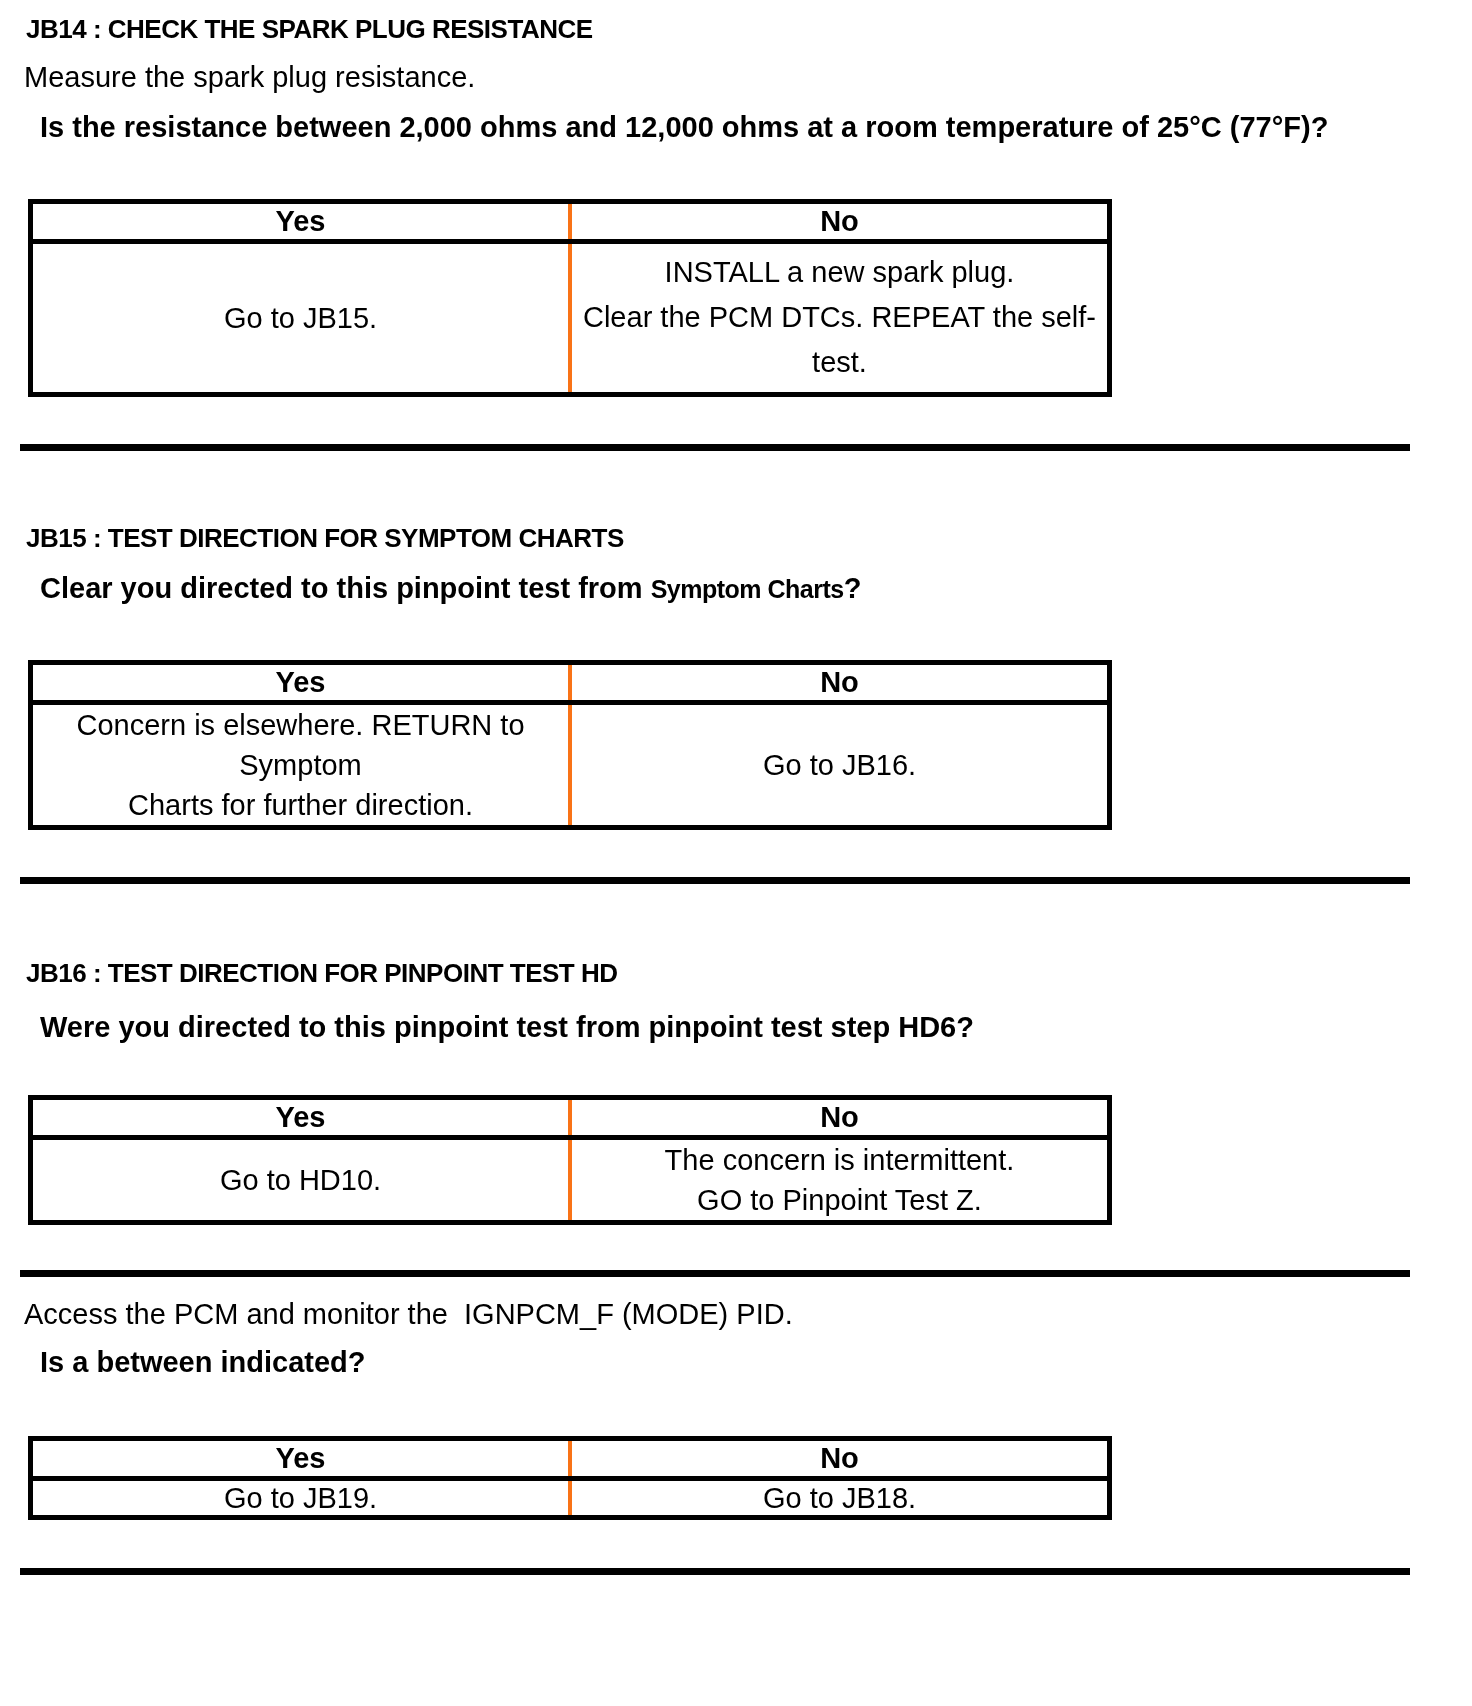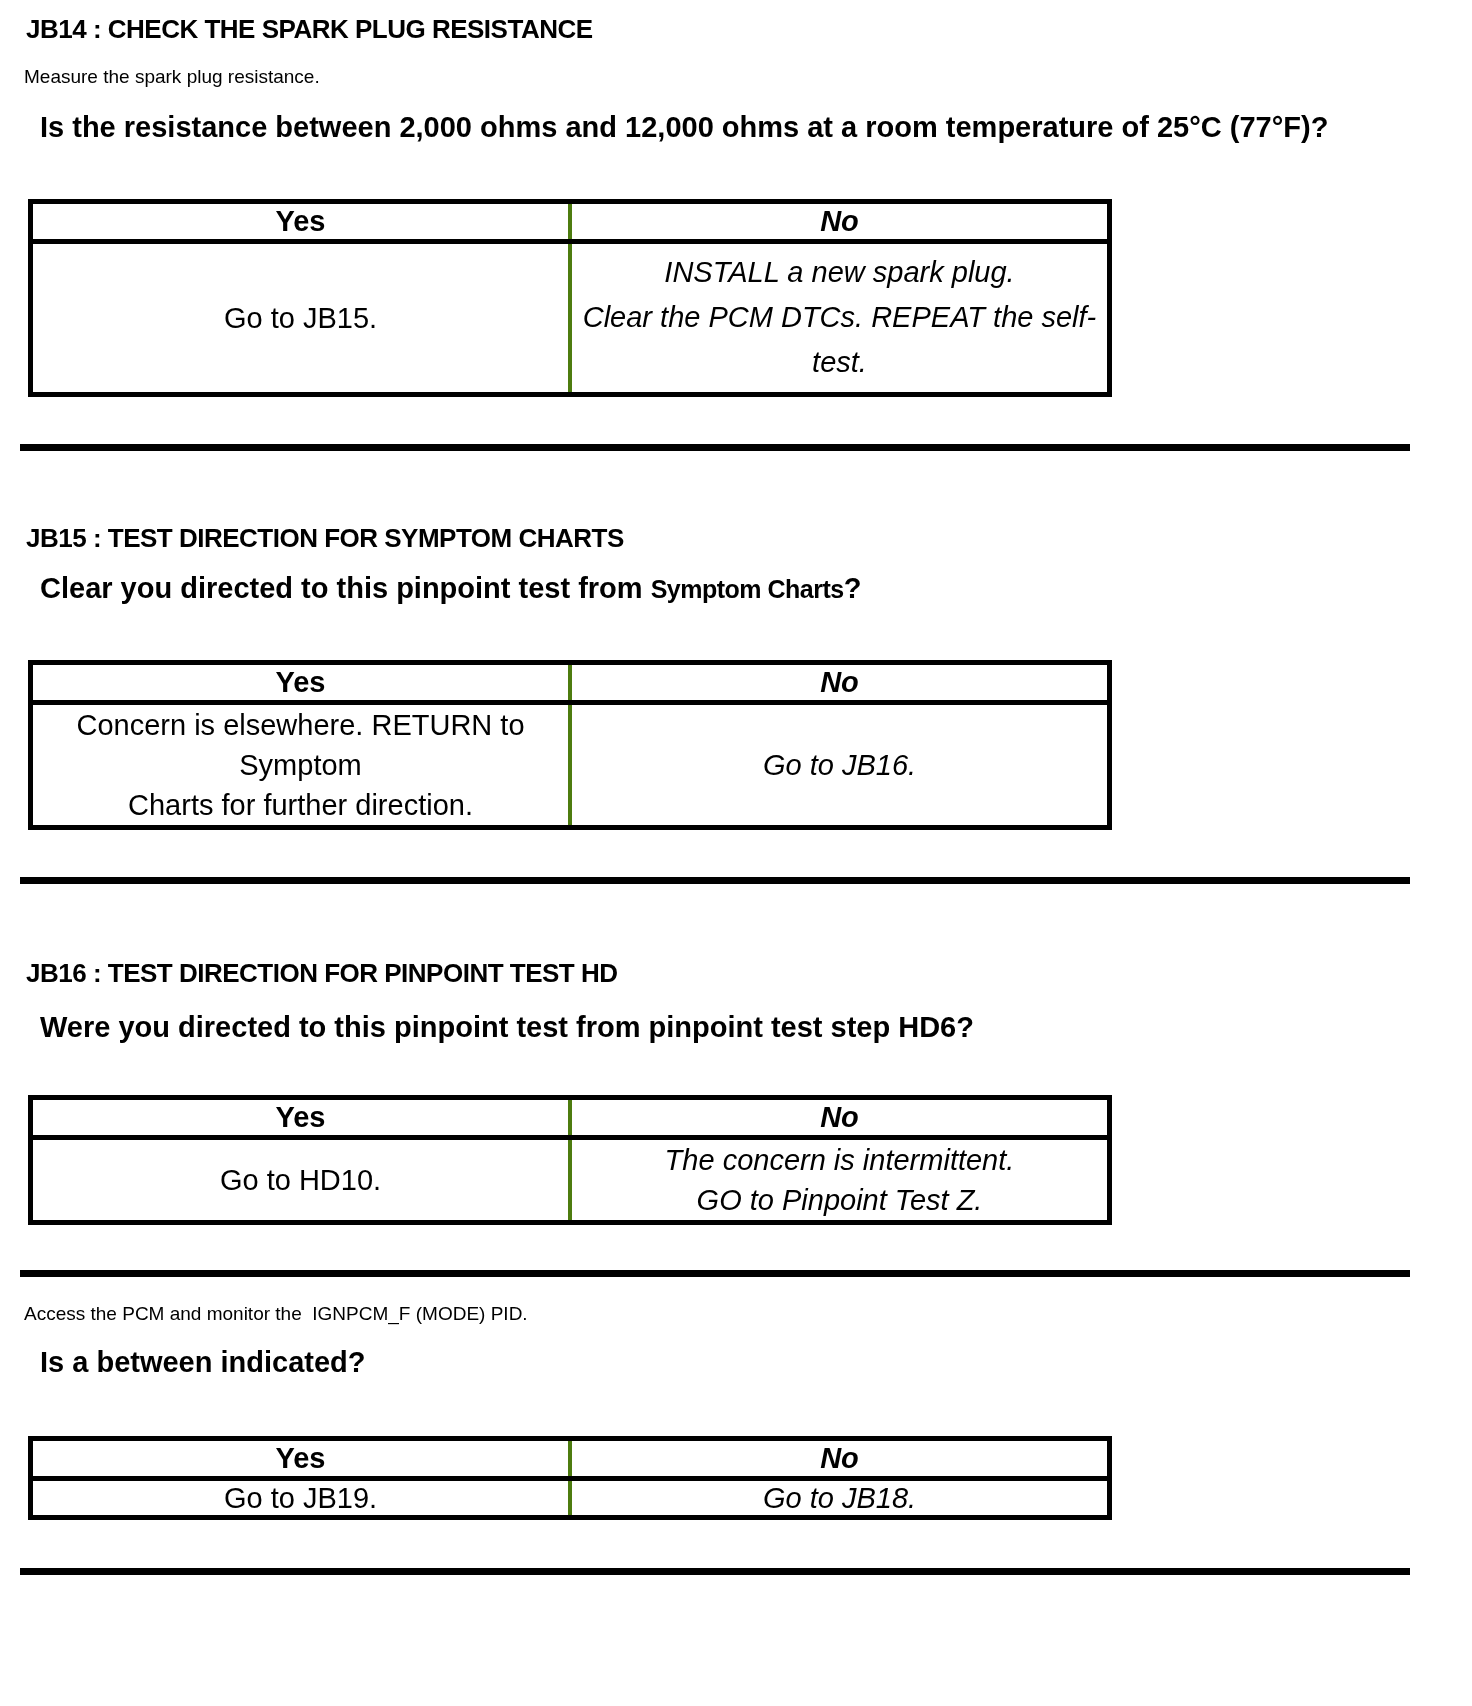--- a/index.html
+++ b/index.html
@@ -16,21 +16,21 @@
   .step { display: flow-root; }
 
   .step-title {
     font-weight: bold;
     font-size: 26px;
     line-height: 30px;
     letter-spacing: -0.5px;
     margin: 0 0 0 26px;
   }
   .body-text {
-    font-size: 19px;
+    font-size: 29px;
     line-height: 34px;
     margin: 16px 8px 0 24px;
     white-space: pre-wrap;
   }
   .question {
     font-weight: bold;
     font-size: 29px;
     line-height: 42px;
     margin: 12px 0 0 40px;
     max-width: 1372px;
@@ -49,21 +49,21 @@
     padding: 0;
     text-align: center;
     font-size: 29px;
   }
   .decision-table th {
     font-weight: bold;
     height: 40px;
     border-bottom: 5px solid #000;
     vertical-align: middle;
   }
-  .decision-table th.col-no, .decision-table td.col-no { border-left: 4px solid #4d7c0f; font-style: italic; }
+  .decision-table th.col-no, .decision-table td.col-no { border-left: 4px solid #f97316; }
   .decision-table td { vertical-align: middle; font-weight: normal; }
 
   .t-jb14 td { height: 153px; }
   .t-jb14 td.col-no { vertical-align: top; padding-top: 6px; }
   .t-jb14 td.col-no .action-line { line-height: 45px; }
   .t-jb15 td, .t-jb16 td { height: 77px; }
   .t-jb15 .action-line, .t-jb16 .action-line { line-height: 40px; }
   .t-jb17 td { height: 39px; }
 
   .divider {

